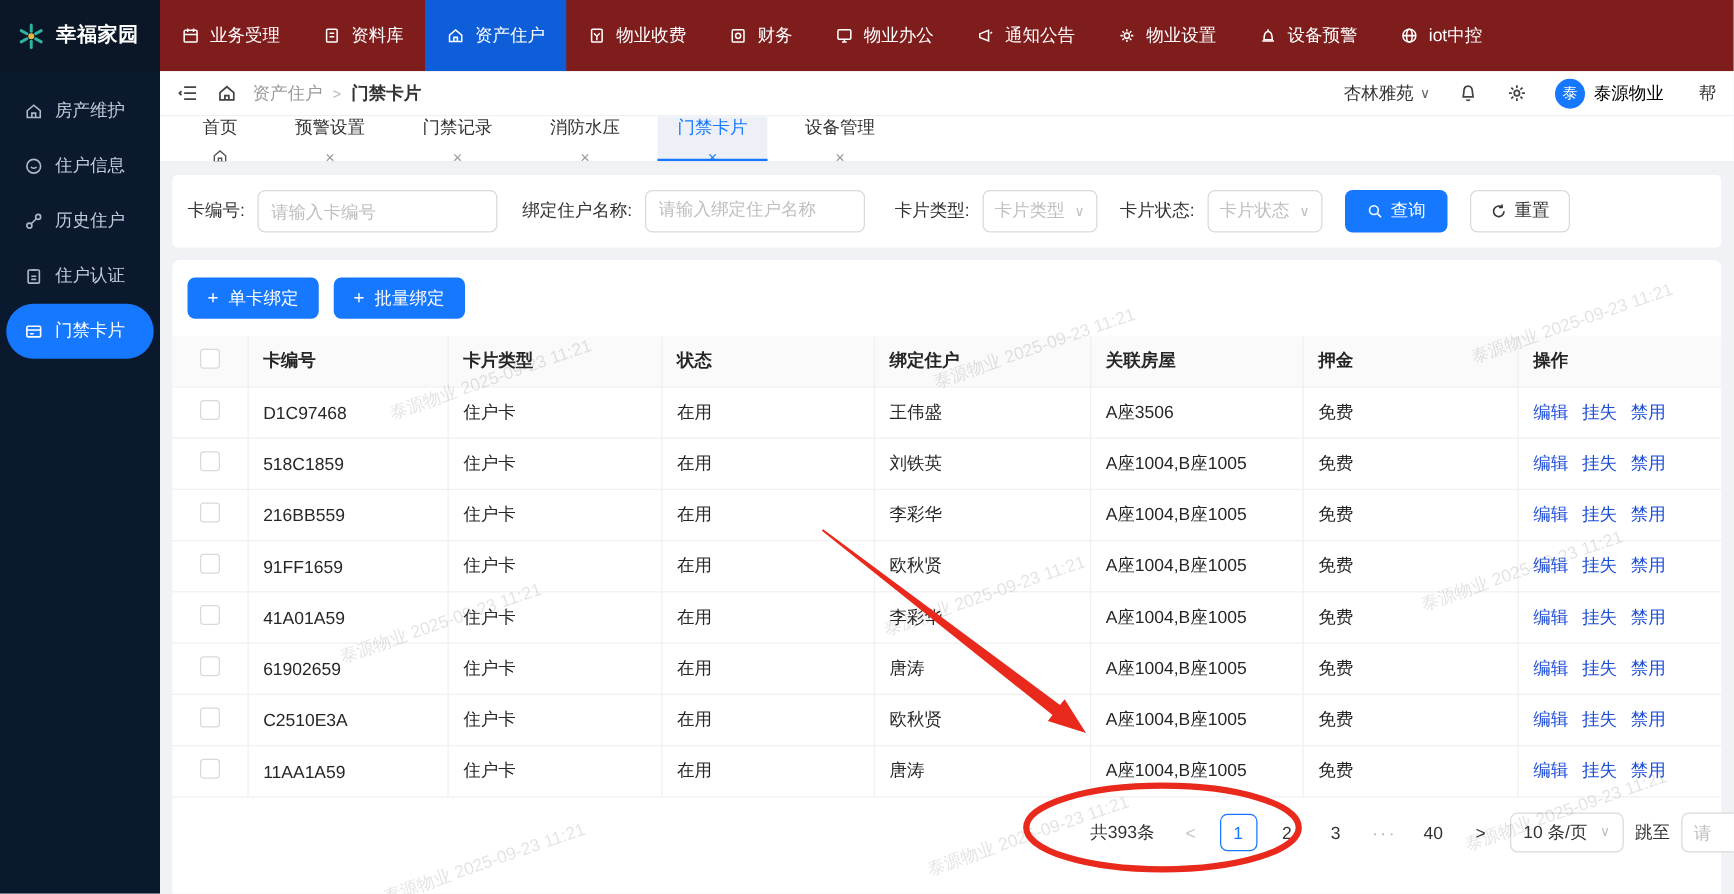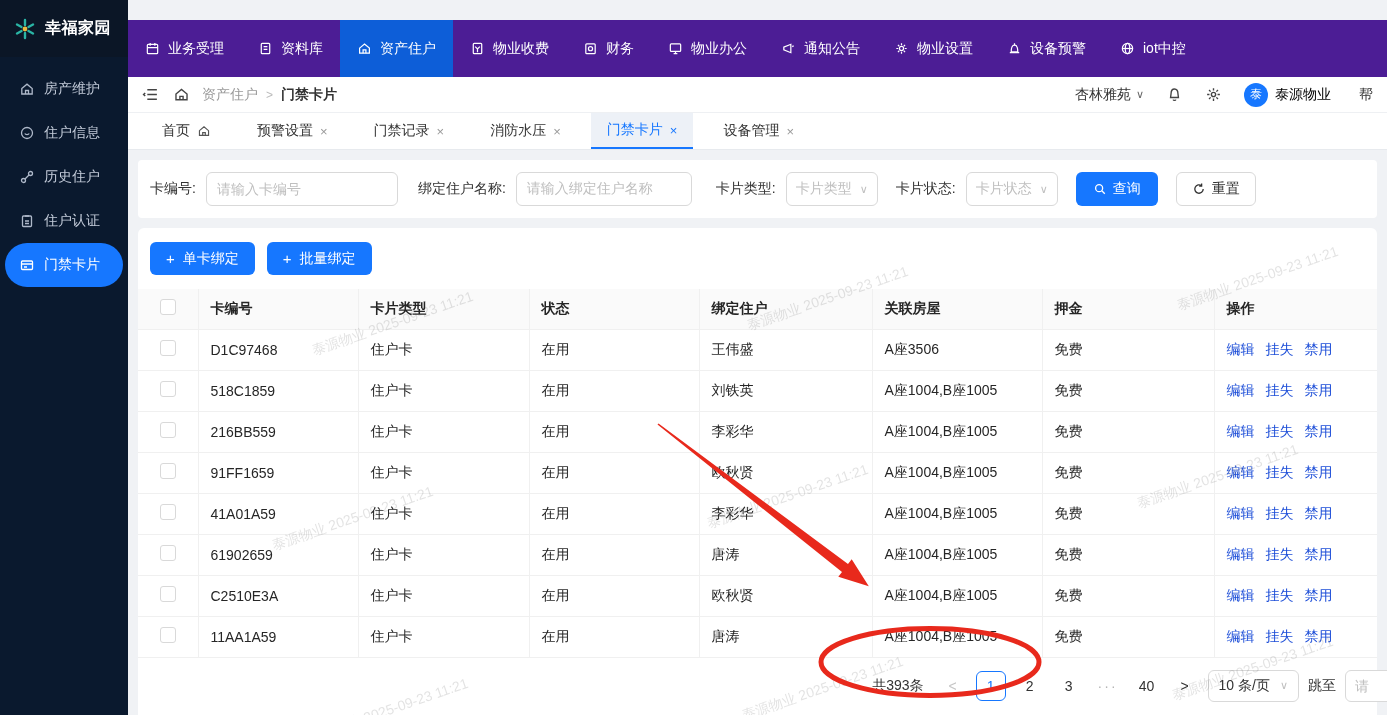--- a/index.html
+++ b/index.html
@@ -12,39 +12,39 @@
   .logo-title { color:#fff; font-weight:bold; font-size:16px; letter-spacing:0.5px; }
   .side-nav { padding-top:10px; }
   .side-item { height:44px; display:flex; align-items:center; gap:9px; padding-left:19px; color:#c3cbd9; font-size:14px; cursor:pointer; }
   .side-item .icn { width:16px; height:16px; color:#aeb8c9; display:inline-flex; }
   .side-item.active { background:#1677ff; color:#fff; border-radius:999px; margin:0 5px; padding-left:14px; }
   .side-item.active .icn { color:#fff; }
 
   
   .main { flex:1; display:flex; flex-direction:column; min-width:0; }
 
-  .topnav { height:57px; background:#4c1d95; display:flex; align-items:stretch; color:#fff; font-size:14px; overflow:hidden;margin-top:20px; }
+  .topnav { height:57px; background:#7f1d1d; display:flex; align-items:stretch; color:#fff; font-size:14px; overflow:hidden; }
   .top-item { display:flex; align-items:center; gap:8px; padding:0 17px; cursor:pointer; white-space:nowrap; }
   .top-item.active { background:#0d5ed8; }
   .top-item .icn { width:15px; height:15px; display:inline-flex; }
 
   .subheader { height:36px; background:#fff; border-bottom:1px solid #eef0f3; display:flex; align-items:center; padding:0 14px; font-size:14px; }
   .crumb-gray { color:#999; margin-left:12px; }
   .crumb-sep { color:#bbb; margin:0 8px; font-size:12px; }
   .crumb-dark { color:#333; font-weight:600; }
   .sub-right { margin-left:auto; display:flex; align-items:center; gap:22px; }
   .community { display:flex; align-items:center; gap:5px; color:#333; cursor:pointer; }
   .chev { color:#666; font-size:11px; }
   .hicon { width:17px; height:17px; color:#444; display:inline-flex; cursor:pointer; }
   .avatar-wrap { display:flex; align-items:center; gap:7px; cursor:pointer; }
   .avatar { width:24px; height:24px; border-radius:50%; background:#1677ff; color:#fff; font-size:12px; display:flex; align-items:center; justify-content:center; }
   .help { color:#333; margin-left:6px; white-space:nowrap; }
 
   .tabbar { height:37px; background:#fff; border-bottom:1px solid #e7eaee; display:flex; align-items:stretch; padding-left:18px; font-size:14px; overflow:hidden; }
-  .tab { display:flex; align-items:center; gap:7px; padding:0 16px; color:#333; cursor:pointer; margin-right:14px; white-space:nowrap; }
+  .tab { display:flex; align-items:center; gap:7px; padding:0 16px; color:#333; cursor:pointer; margin-right:14px; white-space:nowrap;flex-direction:column; }
   .tab .thome { width:14px; height:14px; color:#555; display:inline-flex; }
   .tab .x { color:#999; font-size:13px; }
   .tab.active { color:#1677ff; background:#edf1f7; border-bottom:2px solid #1677ff; }
   .tab.active .x { color:#1677ff; }
 
   .content { flex:1; position:relative; background:#f0f2f5; padding:10px 10px 0 10px; display:flex; flex-direction:column; min-height:0; }
 
   
   .wm { position:absolute; font-size:14px; color:rgba(60,60,60,0.14); transform:rotate(-19deg); white-space:nowrap; z-index:4; pointer-events:none; }
   .wm:nth-child(1){ left:180px; top:165px; } .wm:nth-child(2){ left:615px; top:140px; } .wm:nth-child(3){ left:1045px; top:120px; }

